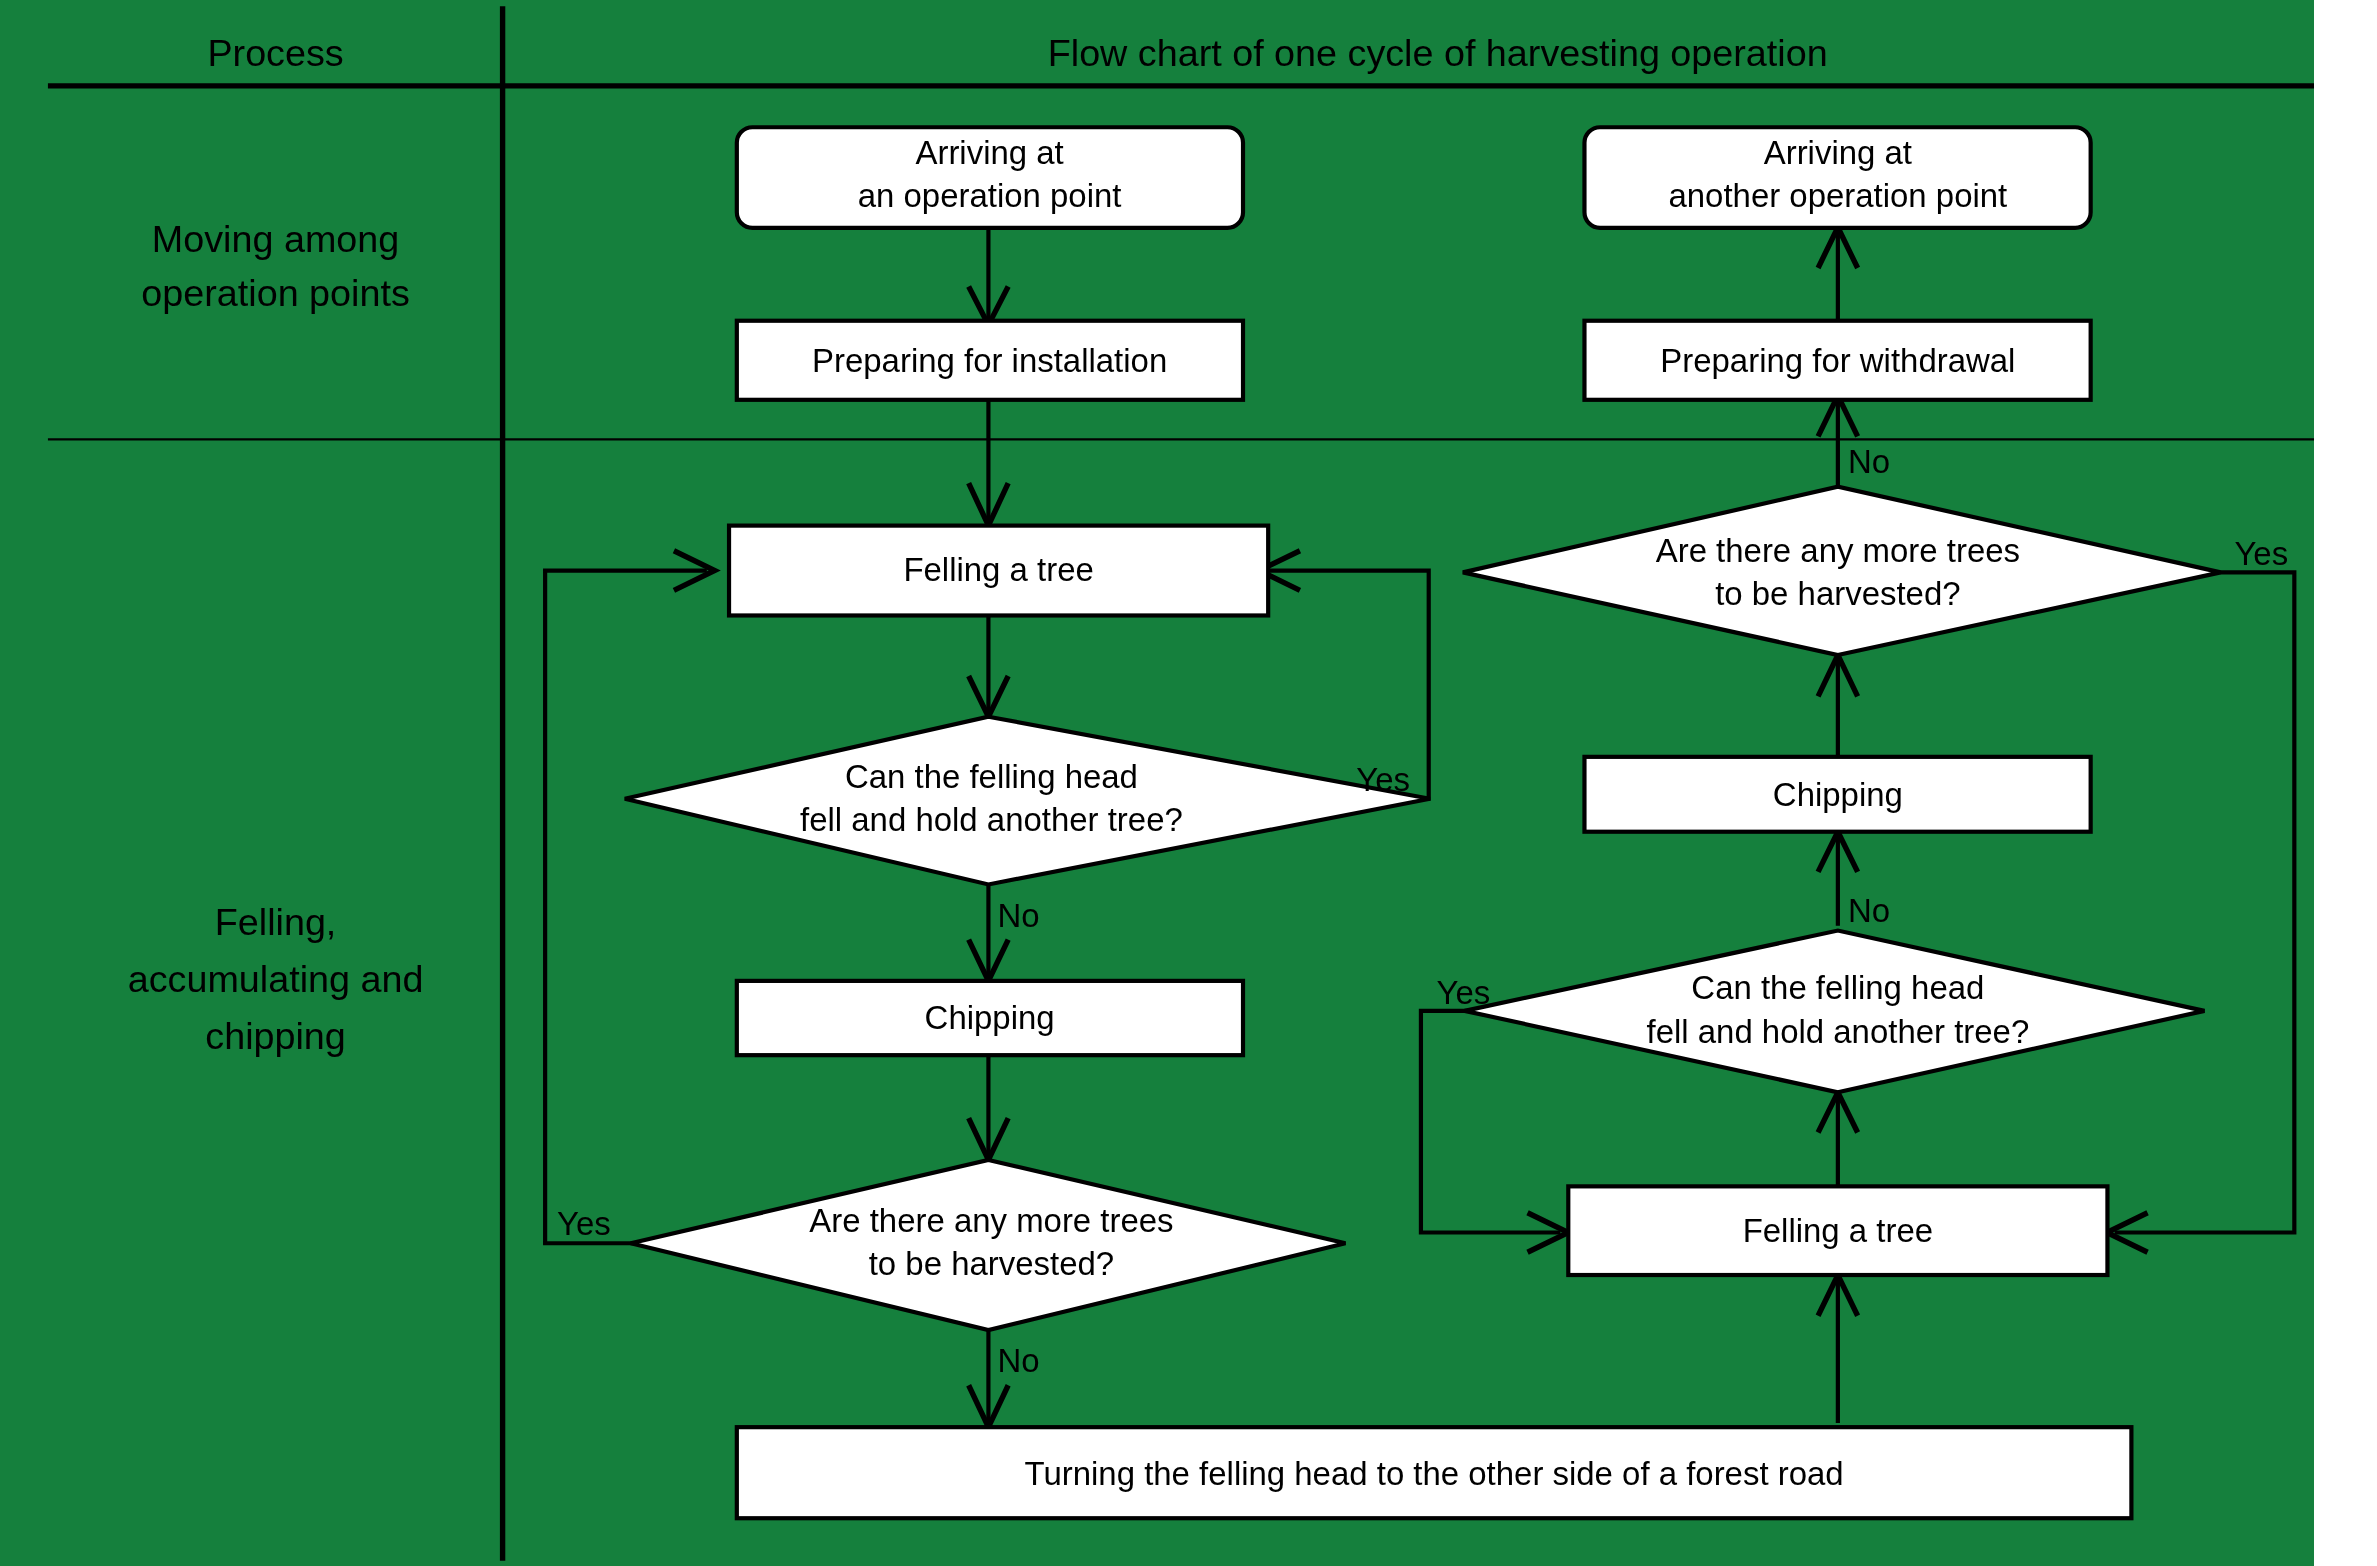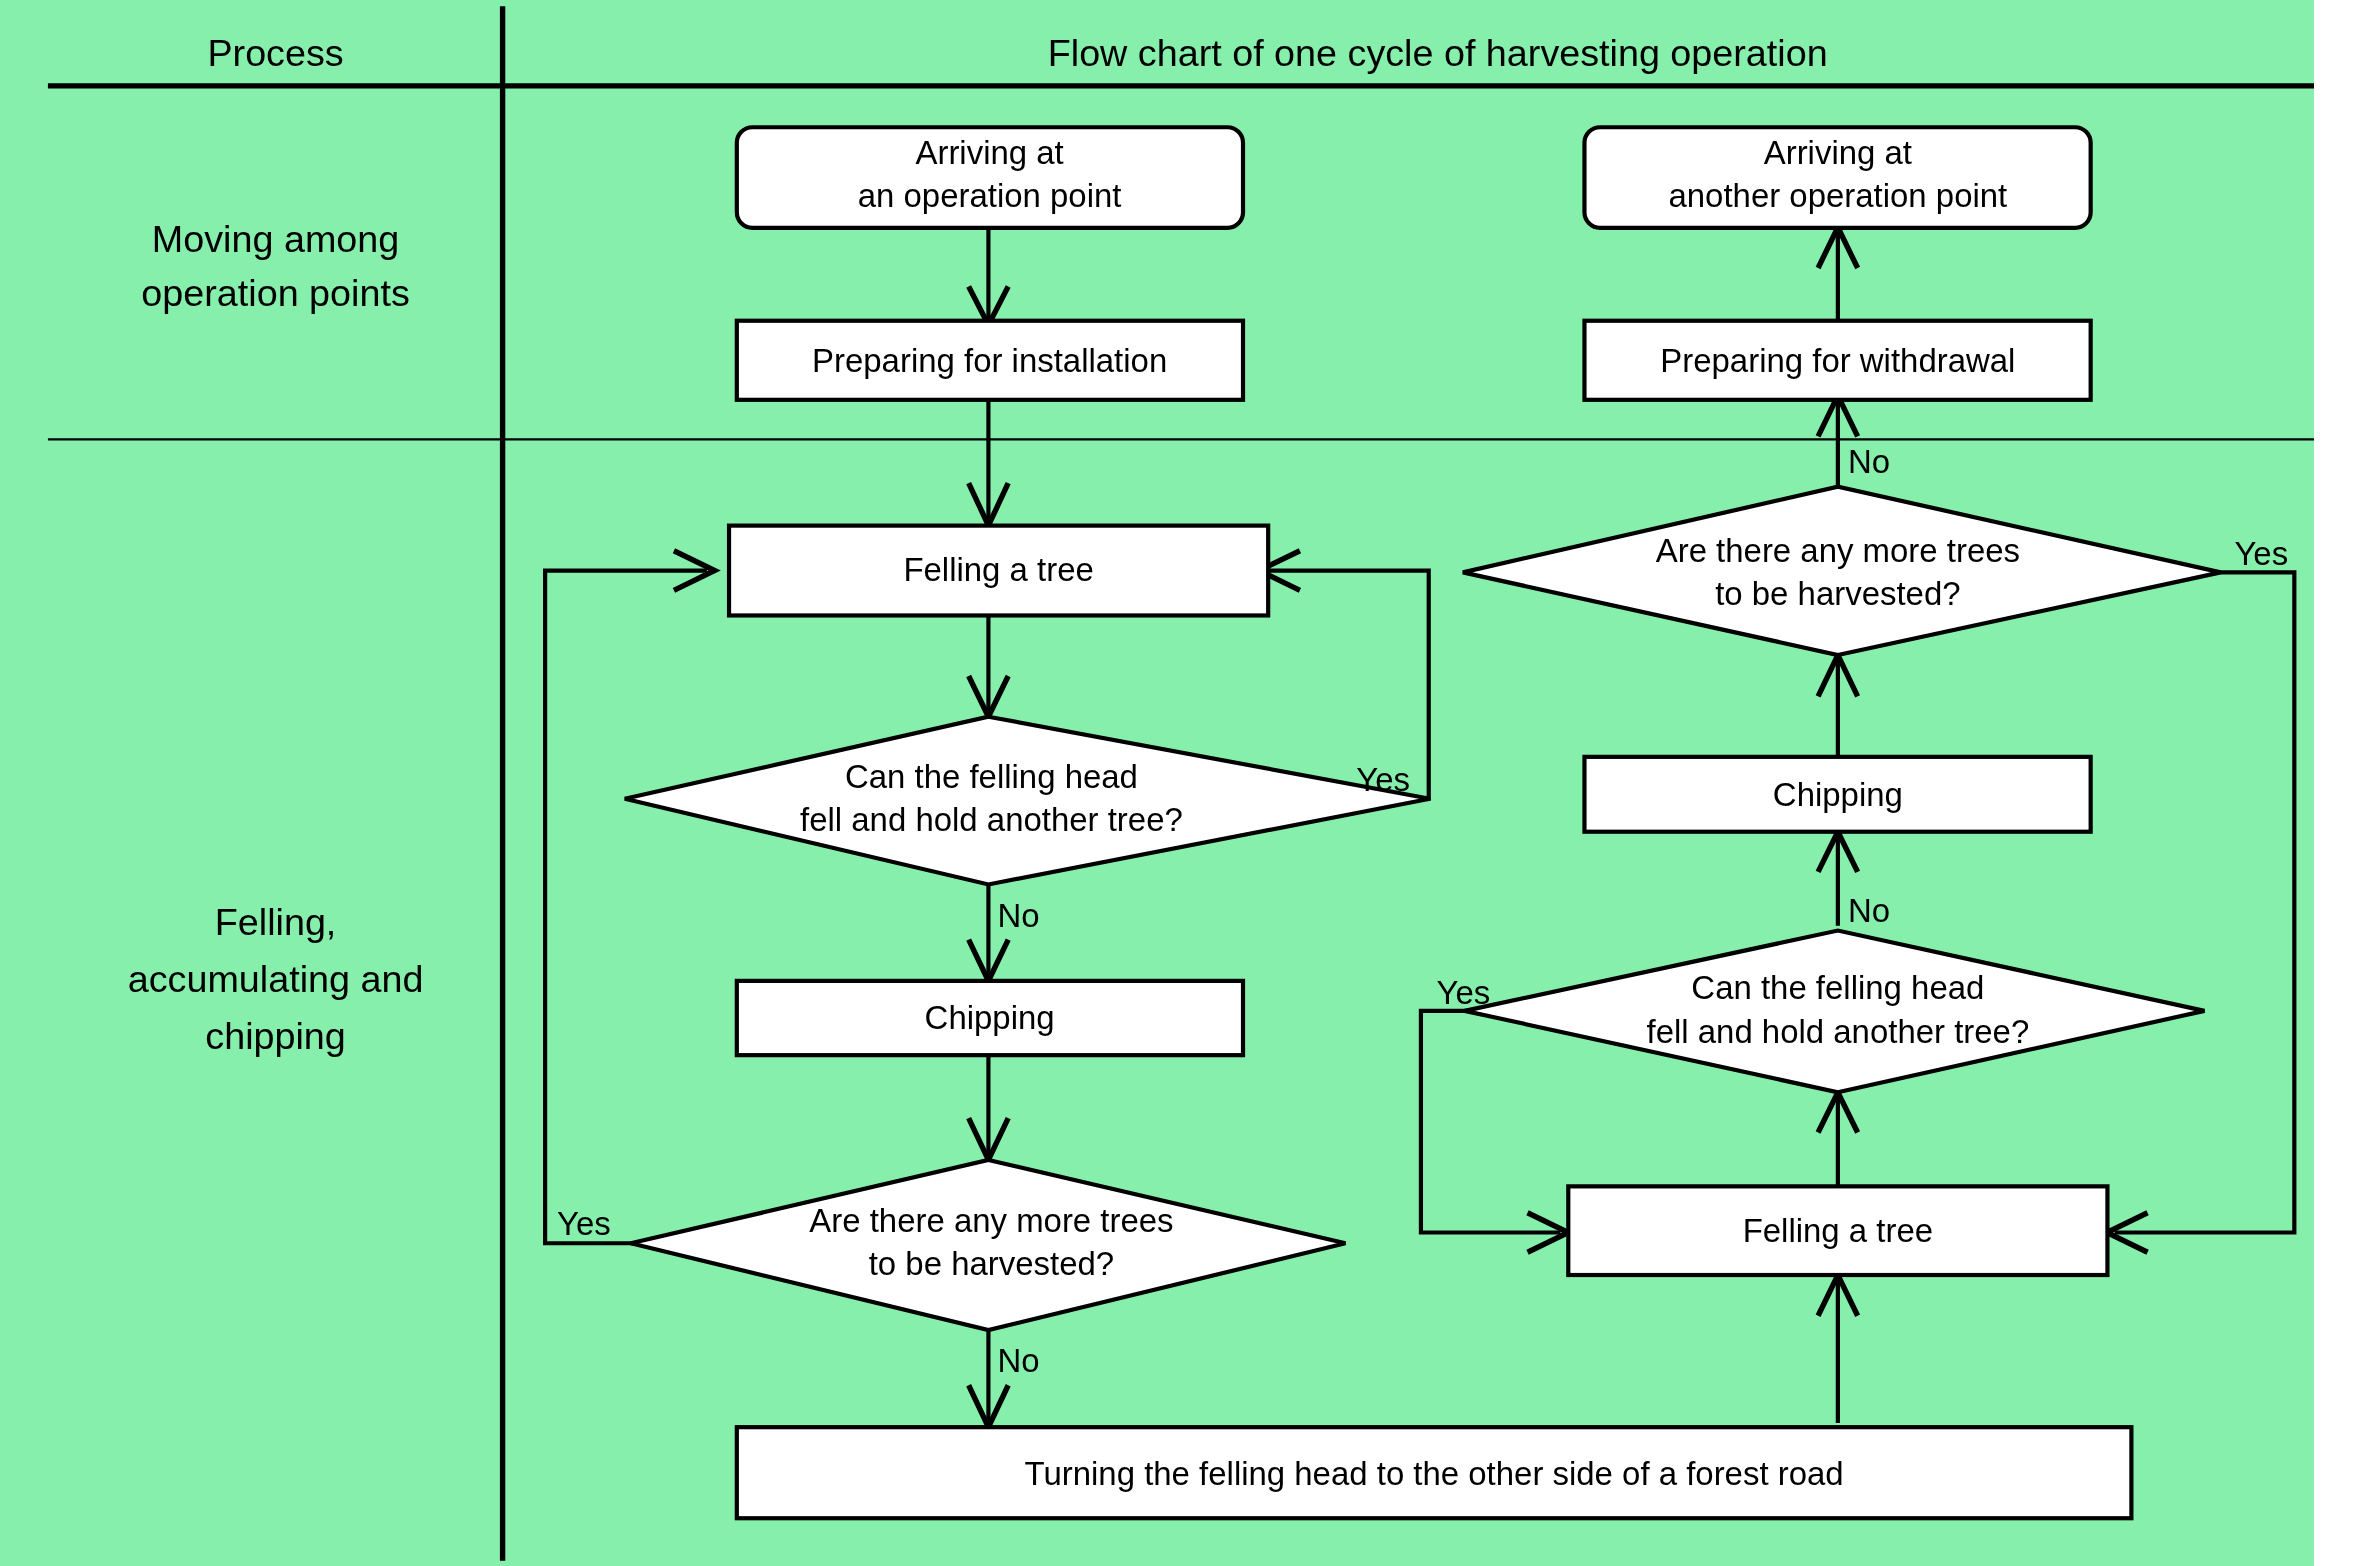--- a/index.html
+++ b/index.html
@@ -4,21 +4,21 @@
 <style>
   html, body {
     margin: 0;
     padding: 0;
     background: #ffffff;
   }
   #page {
     position: relative;
     width: 2314px;
     height: 1567px;
-    background: #86efac;
+    background: #15803d;
     font-family: "Liberation Sans", sans-serif;
     overflow: hidden;
   }
   svg.diagram {
     position: absolute;
     left: 0;
     top: 0;
     width: 2377px;
     height: 1567px;
   }

